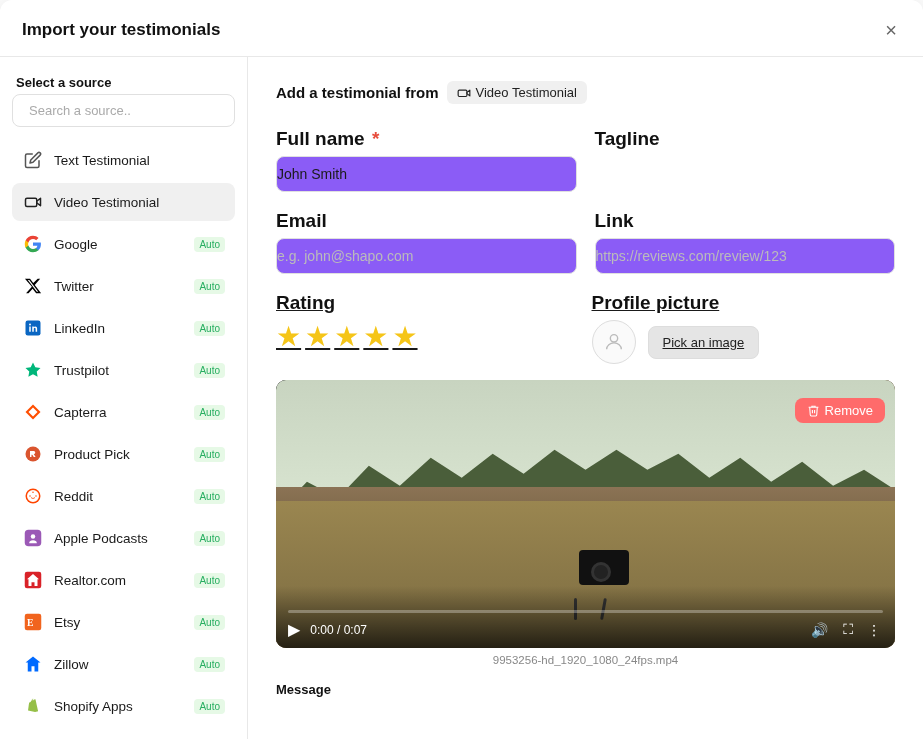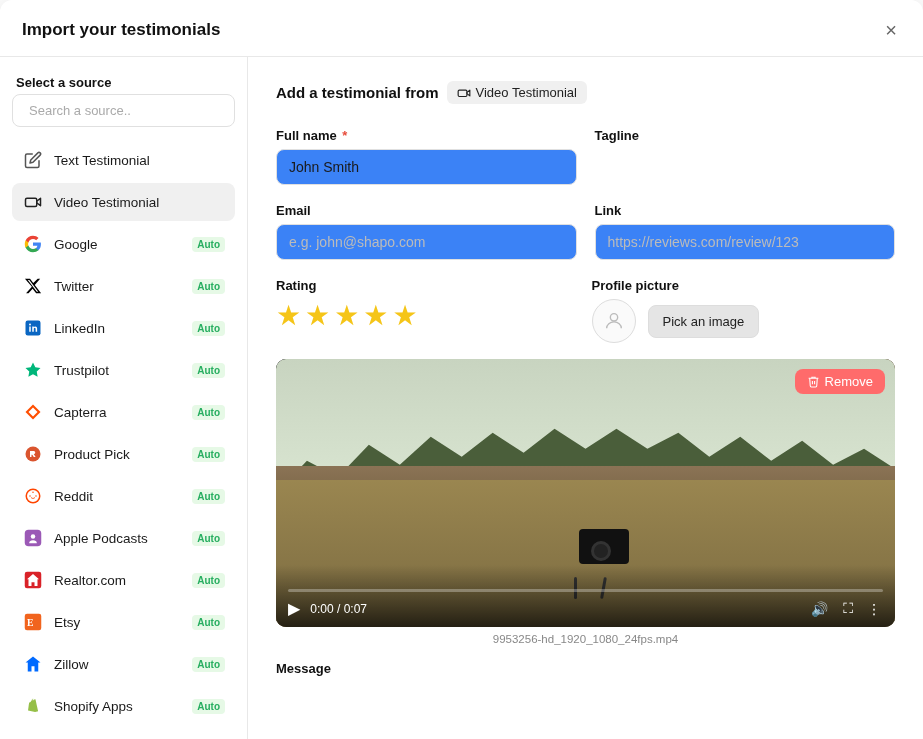--- a/index.html
+++ b/index.html
@@ -18,35 +18,35 @@
     .sidebar-label { font-size: 13px; font-weight: 600; color: #111; padding: 0 4px; }
 
     .search-input-wrap { margin-bottom: 10px; }
     .search-input { width: 100%; border: 1px solid #e0e0e0; border-radius: 8px; padding: 8px 16px; font-size: 13px; color: #444; outline: none; background: #fff; }
     .search-input::placeholder { color: #aaa; }
 
     .sidebar-item { display: flex; align-items: center; gap: 10px; padding: 8px 10px; border-radius: 8px; cursor: pointer; position: relative; }
     .sidebar-item.active { background: #f0f0f0; }
     .sidebar-item-icon { width: 22px; height: 22px; flex-shrink: 0; display: flex; align-items: center; justify-content: center; }
     .sidebar-item-label { flex: 1; font-size: 13.5px; color: #1a1a1a; }
-    .auto-badge { background: #e6f9e6; color: #27ae60; font-size: 10px; font-weight: 700; border-radius: 4px; padding: 2px 5px; margin-left: auto; }
+    .auto-badge { background: #e6f9e6; color: #27ae60; font-size: 10px; font-weight: 400; border-radius: 4px; padding: 2px 5px; margin-left: auto; }
 
     
     .main-content { flex: 1; padding: 24px 28px; overflow-y: auto; }
 
     .section-header { display: flex; align-items: center; gap: 8px; margin-bottom: 24px; font-size: 15px; font-weight: 600; color: #111; }
     .source-badge { display: inline-flex; align-items: center; gap: 5px; background: #f0f0f0; border-radius: 6px; padding: 4px 10px; font-size: 13px; font-weight: 500; color: #222; }
 
     .form-row { display: flex; gap: 18px; margin-bottom: 18px; }
     .form-group { flex: 1; display: flex; flex-direction: column; gap: 6px; }
-    .form-label { font-size: 13px; font-weight: 600; color: #111; }
+    .form-label { font-size: 19px; font-weight: 600; color: #111; }
     .form-label .required { color: #e74c3c; margin-left: 2px; }
-    .form-input { border: 1px solid #e0e0e0; border-radius: 8px; padding: 9px 12px; font-size: 14px; color: #1a1a1a; outline: none; background: #3b82f6; }
+    .form-input { border: 1px solid #e0e0e0; border-radius: 8px; padding: 9px 0; font-size: 14px; color: #1a1a1a; outline: none; background: #8b5cf6; }
     .form-input::placeholder { color: #bbb; }
-    .rating-profile-row { display: flex; gap: 12px; margin-bottom: 16px; align-items: flex-start; }
+    .rating-profile-row { display: flex; gap: 12px; margin-bottom: 16px; align-items: flex-start; text-decoration: underline; }
     .rating-group { flex: 1; }
     .profile-group { flex: 1; }
 
     .stars { display: flex; gap: 4px; margin-top: 6px; }
     .star { font-size: 28px; color: #f5c518; }
 
     .profile-picture-area { display: flex; align-items: center; gap: 12px; margin-top: 6px; }
     .avatar-circle { width: 44px; height: 44px; border-radius: 50%; border: 1.5px solid #ddd; display: flex; align-items: center; justify-content: center; color: #bbb; font-size: 20px; background: #fafafa; }
     .pick-image-btn { border: 1px solid #ddd; background: #e5e5e5; border-radius: 8px; padding: 8px 14px; font-size: 13px; cursor: pointer; color: #222; }
 
@@ -59,21 +59,21 @@
     .scene-treeline { position: absolute; top: 20%; left: 0; right: 0; height: 30%; background: #4a5e3a; clip-path: polygon(0% 100%, 5% 60%, 10% 80%, 15% 40%, 20% 65%, 25% 30%, 30% 55%, 35% 25%, 40% 50%, 45% 20%, 50% 45%, 55% 20%, 60% 45%, 65% 25%, 70% 55%, 75% 30%, 80% 60%, 85% 35%, 90% 65%, 95% 45%, 100% 70%, 100% 100%); }
     .scene-ground { position: absolute; bottom: 0; left: 0; right: 0; height: 60%; background: linear-gradient(180deg, #8b7355 0%, #6b5a3a 40%, #5a4a2a 100%); }
     .scene-grass { position: absolute; bottom: 0; left: 0; right: 0; height: 55%; background: linear-gradient(180deg, #9a8650 0%, #7a6a40 100%); }
     .scene-camera { position: absolute; bottom: 18%; left: 50%; transform: translateX(-20%); width: 60px; height: 55px; }
     .camera-body { width: 50px; height: 35px; background: #111; border-radius: 4px; position: absolute; top: 5px; left: 5px; }
     .camera-lens { width: 20px; height: 20px; background: #222; border-radius: 50%; border: 3px solid #333; position: absolute; top: 12px; left: 12px; }
     .camera-tripod-leg { position: absolute; bottom: -20px; width: 3px; height: 22px; background: #333; border-radius: 2px; }
     .camera-tripod-leg:nth-child(1) { left: 20px; transform: rotate(-10deg); }
     .camera-tripod-leg:nth-child(2) { left: 28px; transform: rotate(10deg); }
 
-    .remove-btn { position: absolute; top: 10px; right: 10px; background: #ff6b6b; color: #fff; border: none; border-radius: 8px; padding: 5px 12px; font-size: 13px; cursor: pointer; display: flex; align-items: center; gap: 5px; font-weight: 500; }
+    .remove-btn { position: absolute; top: 18px; right: 10px; background: #ff6b6b; color: #fff; border: none; border-radius: 8px; padding: 5px 12px; font-size: 13px; cursor: pointer; display: flex; align-items: center; gap: 5px; font-weight: 500; }
 
     .video-controls { position: absolute; bottom: 0; left: 0; right: 0; background: linear-gradient(transparent, rgba(0,0,0,0.7)); padding: 20px 12px 8px; }
     .controls-bar { display: flex; align-items: center; gap: 10px; }
     .play-btn { background: none; border: none; color: #fff; cursor: pointer; font-size: 16px; }
     .time-display { color: #fff; font-size: 12px; flex: 1; }
     .progress-bar { width: 100%; height: 3px; background: rgba(255,255,255,0.3); border-radius: 2px; margin: 4px 0 6px; }
     .progress-fill { height: 100%; width: 0%; background: #fff; border-radius: 2px; }
     .control-btn { background: none; border: none; color: #fff; cursor: pointer; font-size: 14px; padding: 2px; }
 
     .video-filename { text-align: center; font-size: 11.5px; color: #888; margin-bottom: 16px; }

